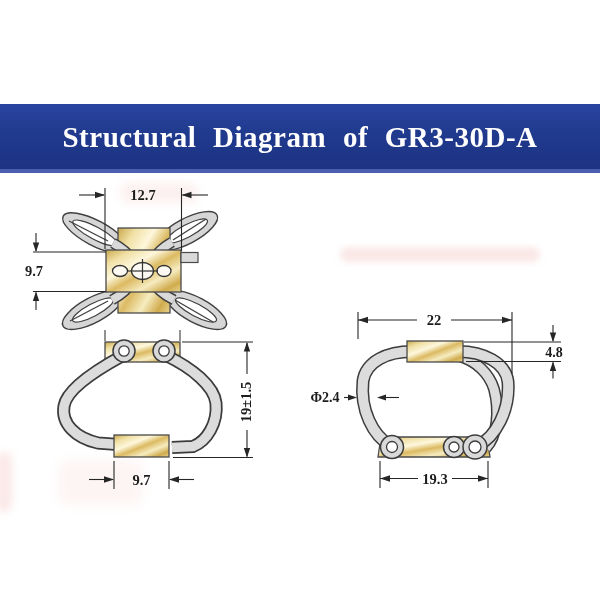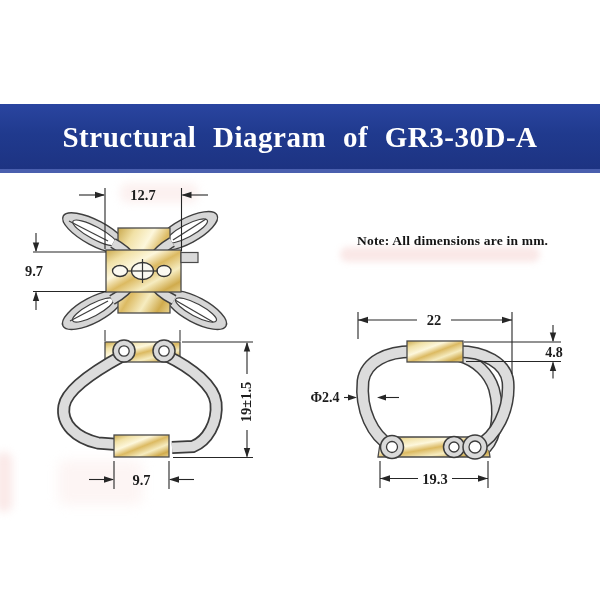--- a/index.html
+++ b/index.html
@@ -35,21 +35,20 @@
 
   <div class="smudge s2"></div>
   <div class="smudge s3"></div>
   <div class="smudge s4"></div>
 
   <div class="banner">
     <div class="title">Structural Diagram of GR3-30D-A</div>
   </div>
 
   <div class="smudge s1"></div>
-  <div class="note">Note: All dimensions are in mm.</div>
 
   <svg class="draw" width="600" height="600" viewBox="0 0 600 600">
     <defs>
       <linearGradient id="gold" x1="0" y1="0" x2="1" y2="1">
         <stop offset="0" stop-color="#c9a84d"></stop>
         <stop offset="0.18" stop-color="#f1e1a6"></stop>
         <stop offset="0.36" stop-color="#fdf7dc"></stop>
         <stop offset="0.52" stop-color="#dcba62"></stop>
         <stop offset="0.7" stop-color="#f6ecc0"></stop>
         <stop offset="0.87" stop-color="#d0ab4d"></stop>

